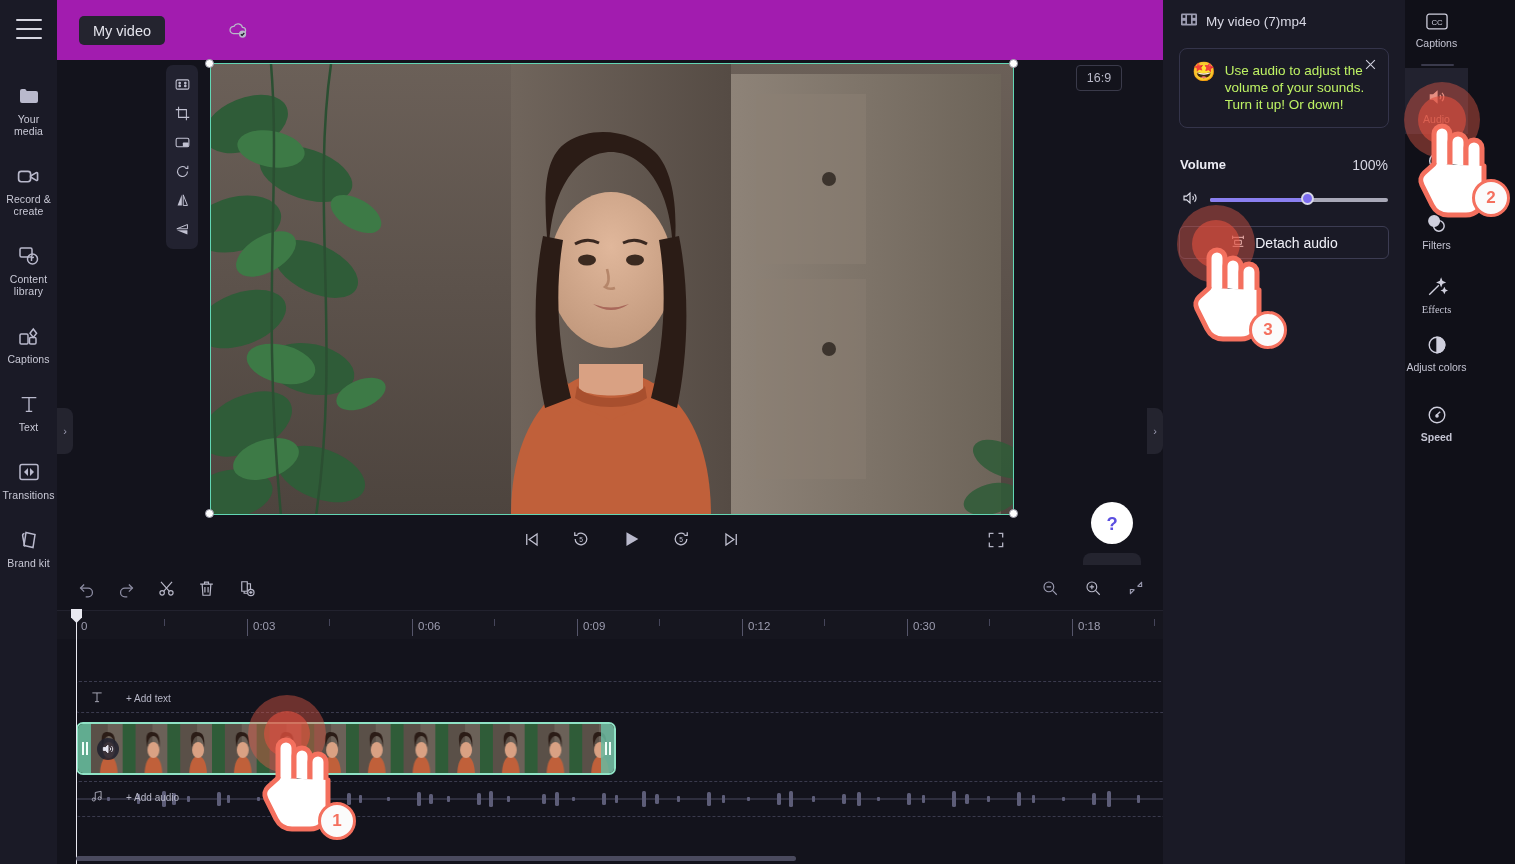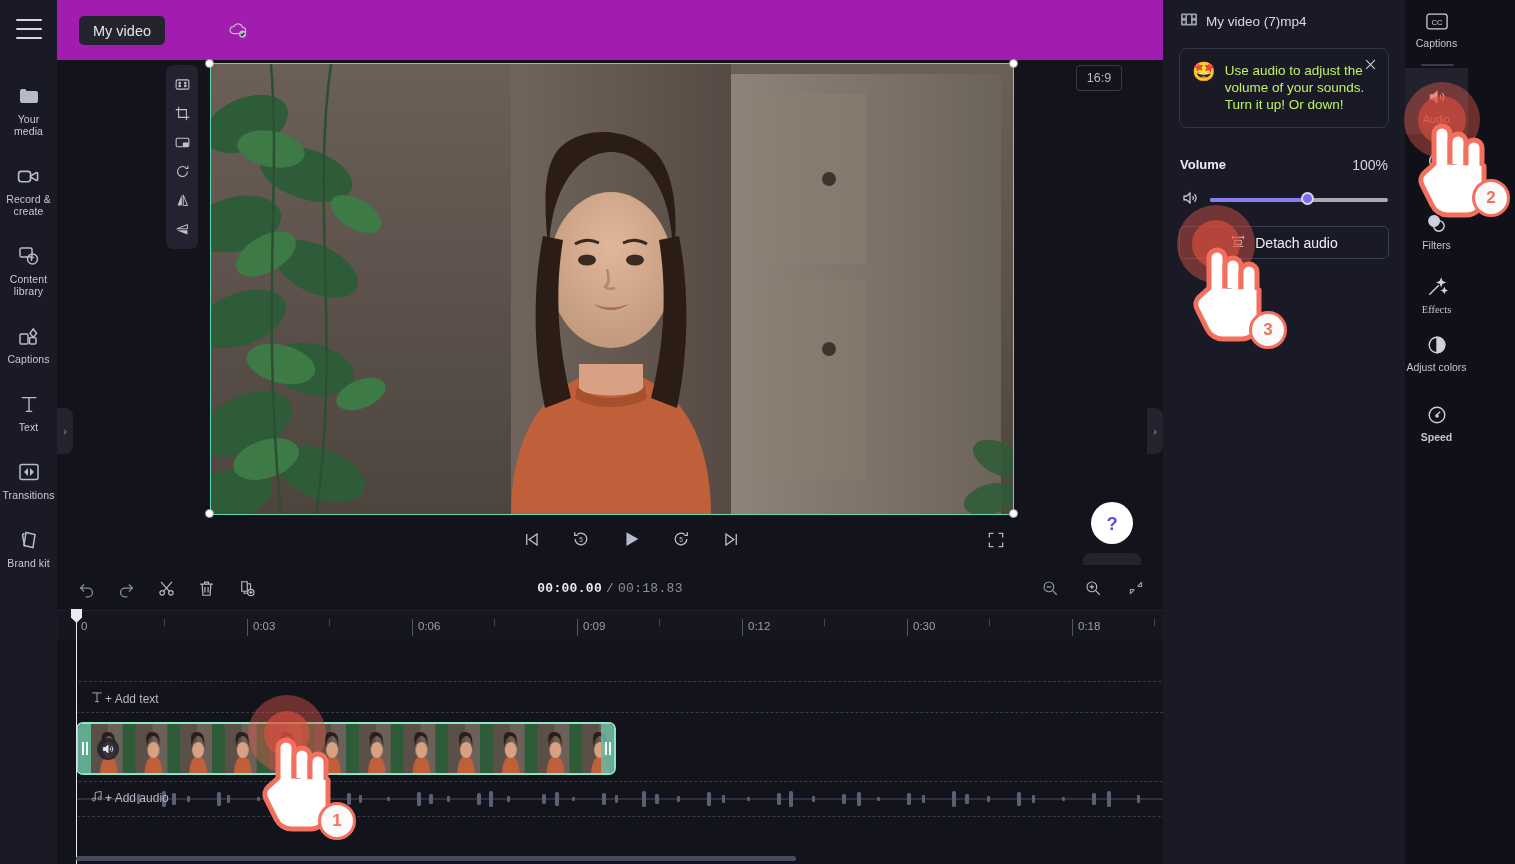--- a/index.html
+++ b/index.html
@@ -95,21 +95,21 @@
 
   .ruler { position:absolute; left: 0; top: 46px; width: 1106px; height: 28px; background:#16161f; }
   .tick-major { position:absolute; top: 8px; width:1px; height: 17px; background:#55556a; }
   .tick-minor { position:absolute; top: 8px; width:1px; height: 7px; background:#45455a; }
   .tick-lbl { position:absolute; top: 9px; font-size: 11.5px; color:#9d9db0; }
 
   .tracks { position:absolute; left: 0; top: 74px; width: 1106px; height: 225px; }
   .track-dashed {
     position:absolute; left: 19px; right: 0; border: 1px dashed #3a3a4d; border-radius: 3px;
   }
-  .add-row { position:absolute; display:flex; align-items:center; gap: 1px; color:#b6b6c6; font-size: 12px; cursor:pointer; }
+  .add-row { position:absolute; display:flex; align-items:center; gap: 22px; color:#b6b6c6; font-size: 10px; cursor:pointer; }
   .clip {
     position:absolute; border-radius: 7px; border: 2px solid #8fe3c6; overflow:hidden; cursor:pointer;
   }
   .clip-thumbs { position:absolute; inset:0; display:flex; }
   .handle {
     position:absolute; top:0; width: 13px; height: 100%; background: rgba(106,186,160,.85);
     display:flex; align-items:center; justify-content:center;
   }
   .handle i { display:block; width:2px; height:13px; background:#f2fffa; margin:0 1px; }
   .clip-mute {
@@ -473,25 +473,20 @@
             </svg>
         </div>
         <div class="tlt-btn">
           <svg width="19" height="19" viewBox="0 0 24 24" fill="none" stroke="#b8b8c8" stroke-width="1.5">
               <path d="M6 3.5h7v12H6z"></path>
               <path d="M13 6h4v12H9v-2.5"></path>
               <circle cx="17.5" cy="17" r="4" fill="#1a1a26"></circle>
               <path d="M17.5 15v4M15.5 17h4"></path>
             </svg>
         </div>
-      </div>
-      <div class="tlt-time">
-        <span class="cur">00:00.00</span>
-        <span class="tot">/</span>
-        <span class="tot">00:18.83</span>
       </div>
       <div class="tlt-right">
         <div class="tlt-btn">
           <svg width="18" height="18" viewBox="0 0 24 24" fill="none" stroke="#9a9ab0" stroke-width="1.5">
               <circle cx="10.5" cy="10.5" r="6.5"></circle>
               <path d="M15.3 15.3L21 21M7.5 10.5h6"></path>
             </svg>
         </div>
         <div class="tlt-btn">
           <svg width="18" height="18" viewBox="0 0 24 24" fill="none" stroke="#b8b8c8" stroke-width="1.5">

